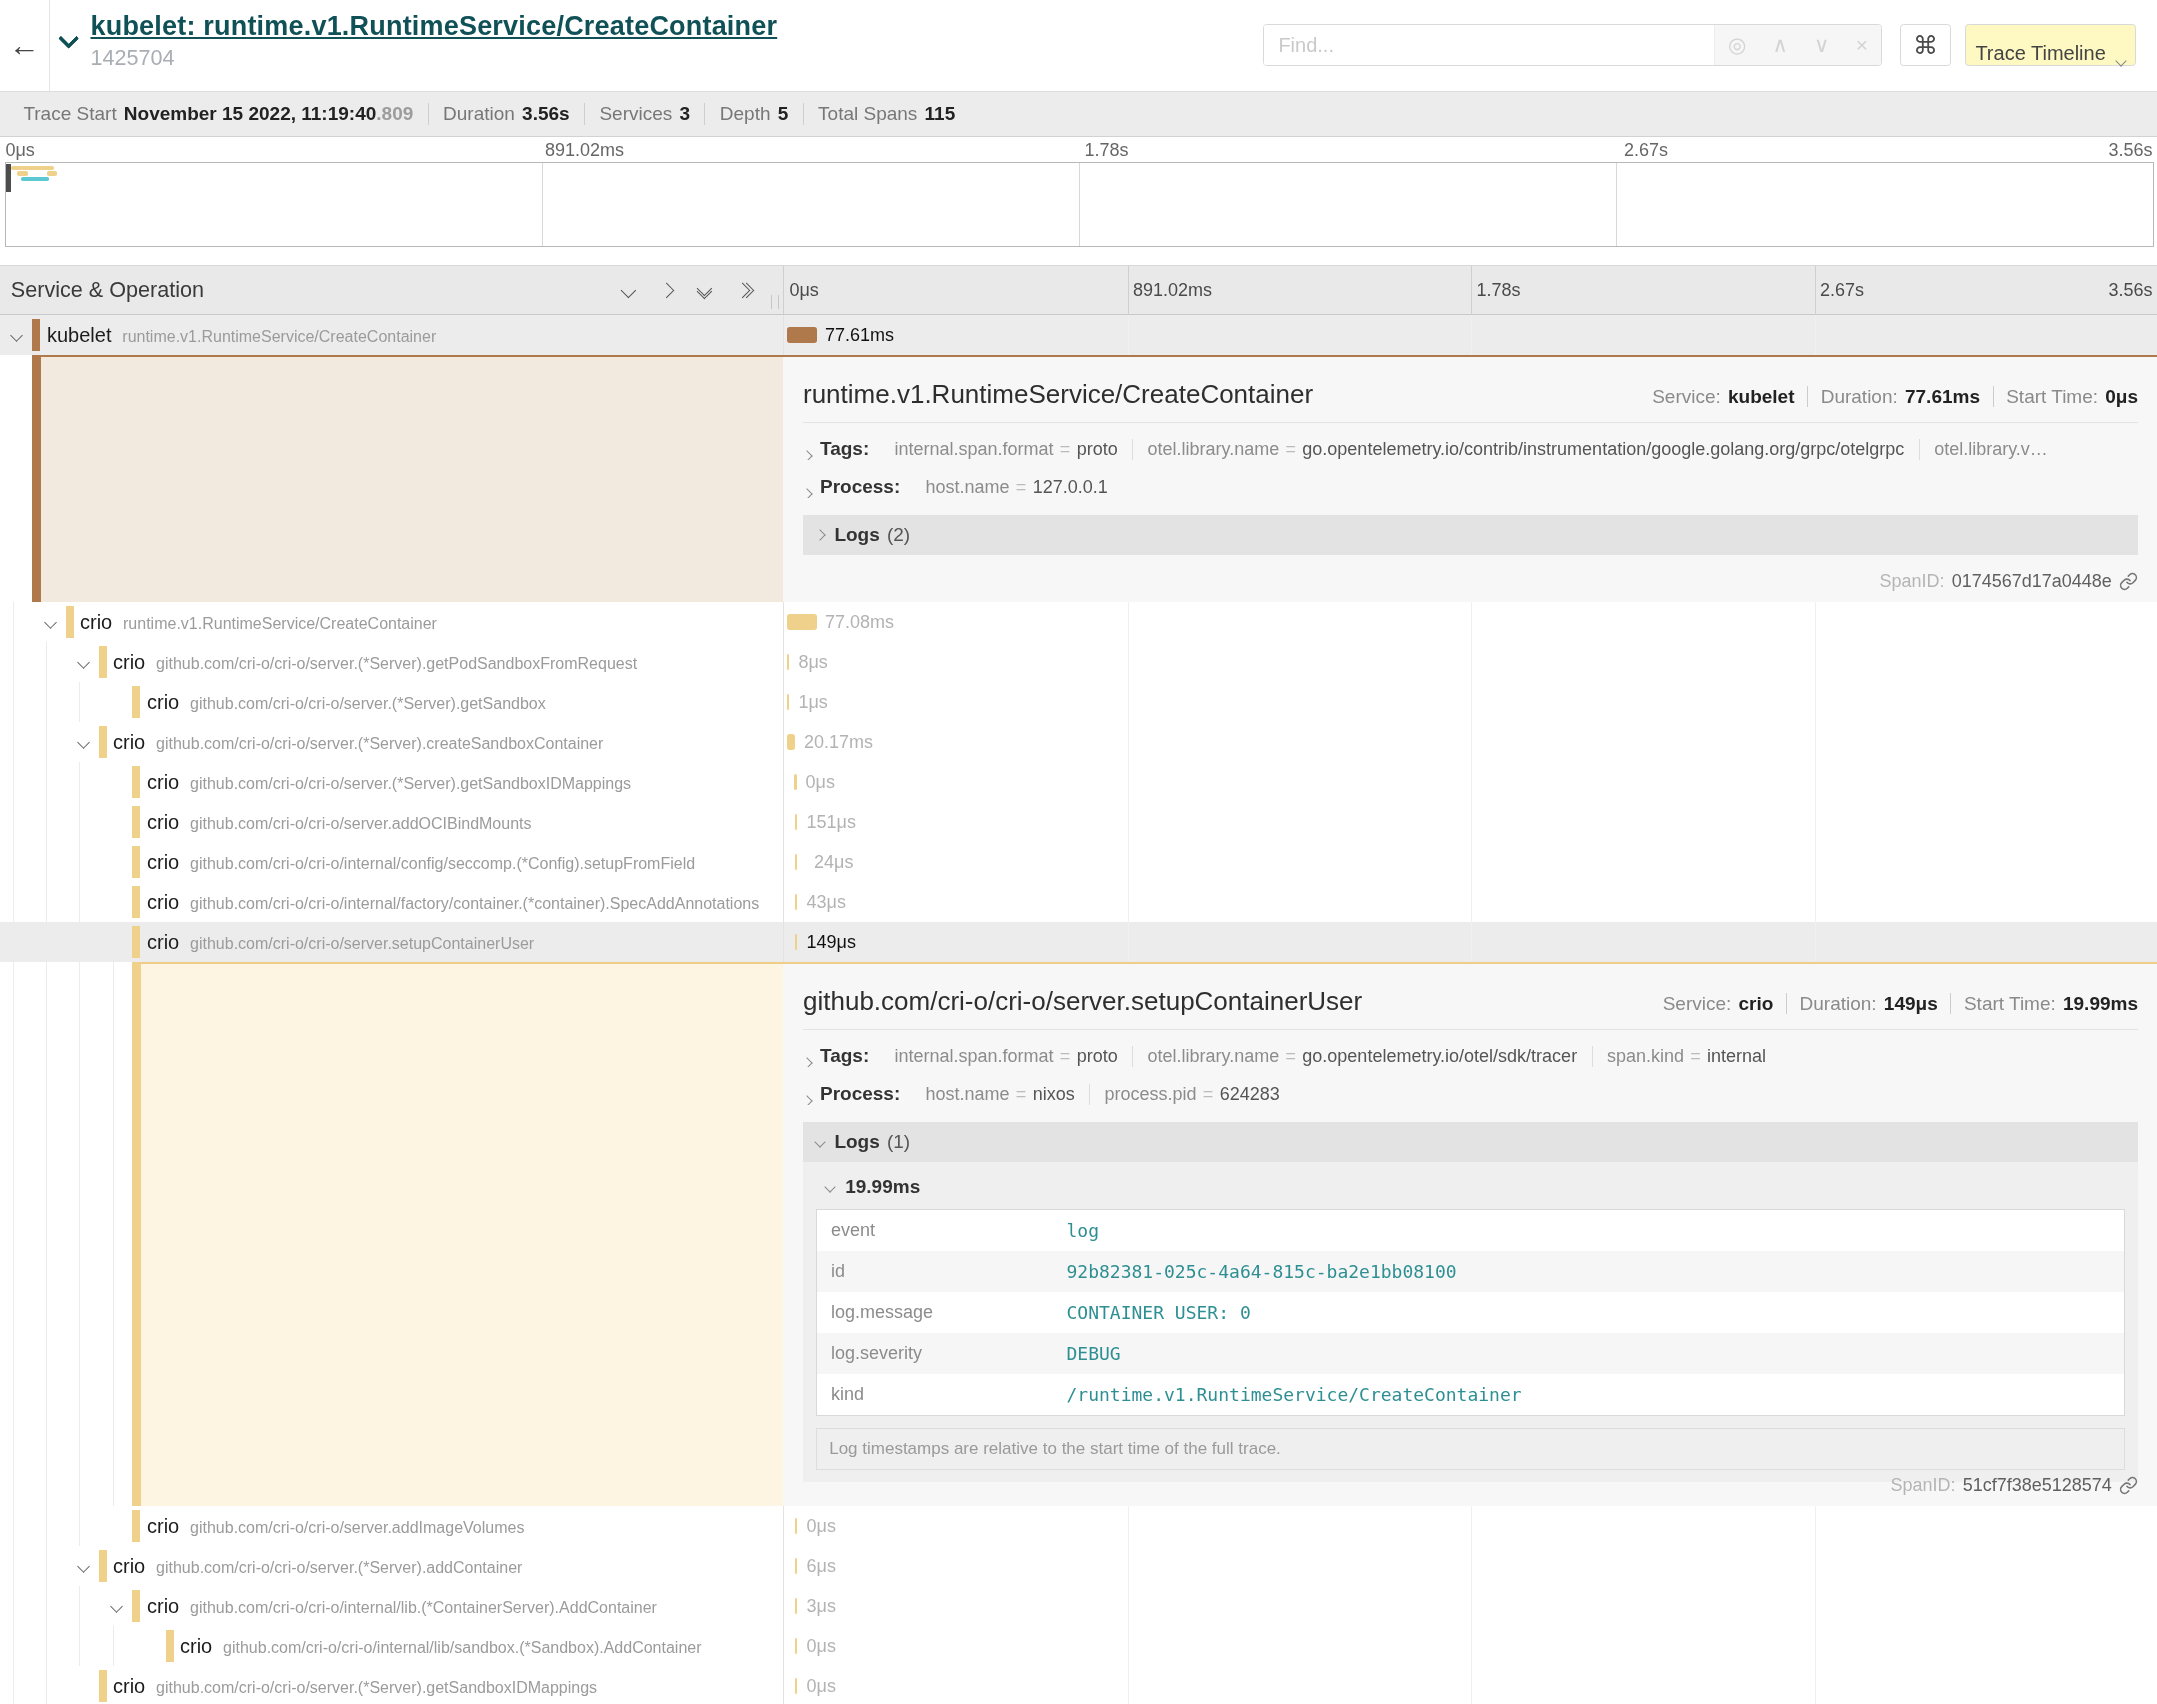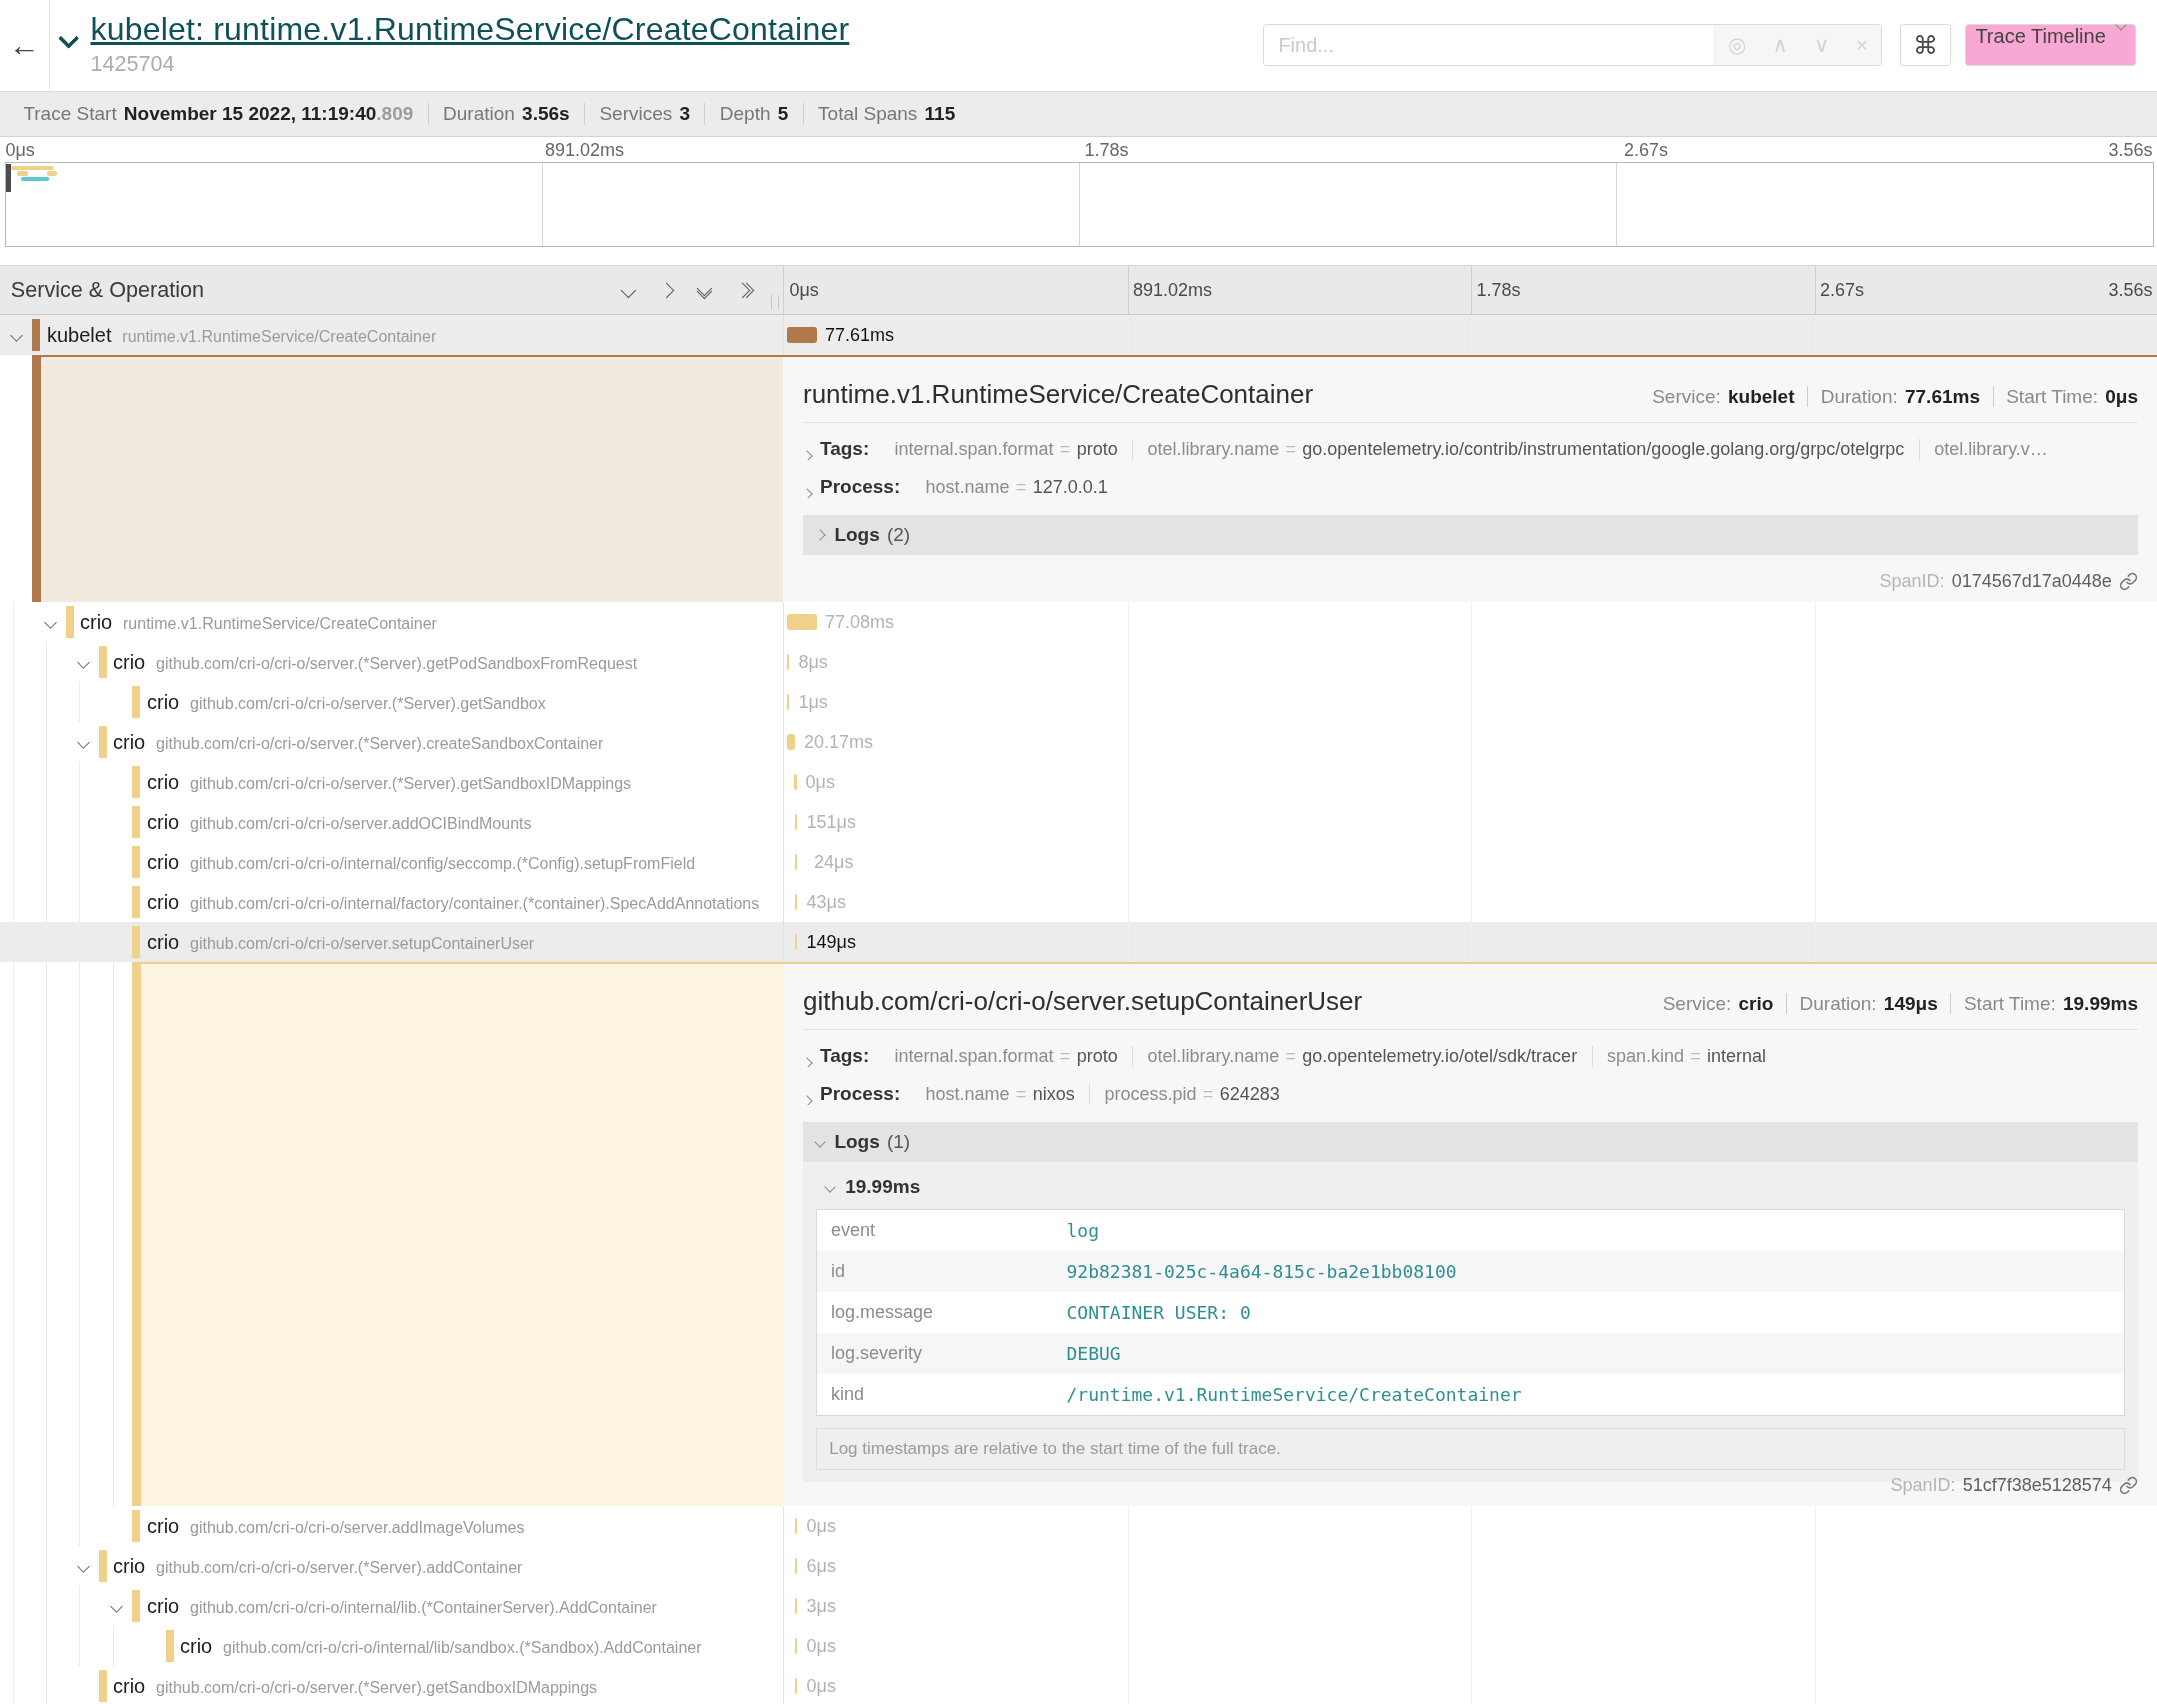--- a/index.html
+++ b/index.html
@@ -6,30 +6,30 @@
   body { font-family:"Liberation Sans", sans-serif; background:#fff; }
   .page { width:2158px; height:1705px; overflow:hidden; position:relative; background:#fff; }
 
   
   .app-header { height:92px; display:flex; align-items:stretch; border-bottom:0.9px solid #dcdcdc; position:relative; background:#fff; }
   .back-col { width:50px; border-right:0.9px solid #e4e4e4; display:flex; align-items:center; justify-content:center; }
   .back-arrow { font-size:31px; color:#464646; cursor:pointer; }
   .title-wrap { display:flex; align-items:flex-start; padding-top:10.8px; }
   .big-chev { margin:20px 0 0 10.8px; width:15.3px; height:15.3px; border-right:4.5px solid var(--link-teal); border-bottom:4.5px solid var(--link-teal); transform:rotate(45deg); border-radius:1.8px; }
   .title-block { margin-left:14.4px; }
-  .trace-title { font-size:32px; color:var(--link-teal); text-decoration:underline; font-weight:400; letter-spacing:0.2px; }
+  .trace-title { font-size:27px; color:var(--link-teal); text-decoration:underline; font-weight:700; letter-spacing:0.2px; }
   .trace-id { font-size:21.6px; color:#a9aeb4; margin-top:3.6px; }
   .header-right { position:absolute; right:22.5px; top:24px; height:42px; display:flex; align-items:stretch; }
   .find-box { width:619px; display:flex; border:0.9px solid #d9d9d9; border-radius:3.6px; overflow:hidden; background:#fff; }
   .find-input { flex:1; border:0; outline:none; padding:0 14.4px; font-size:20px; color:#555; font-family:"Liberation Sans",sans-serif; }
   .find-input::placeholder { color:#c9c9c9; }
   .find-icons { width:167px; background:#f6f6f6; border-left:0.9px solid #ededed; display:flex; align-items:center; justify-content:space-around; color:#d3d3d3; font-size:21px; }
   .find-icons span { cursor:pointer; }
   .kbd-btn { width:51px; margin-left:18px; border:0.9px solid #d9d9d9; border-radius:3.6px; display:flex; align-items:center; justify-content:center; font-size:25px; color:#4a4a4a; background:#fff; cursor:pointer; }
-  .view-btn { width:171px; margin-left:13.5px; border:0.9px solid #d9d9d9; border-radius:3.6px; display:flex; align-items:flex-start; justify-content:center; gap:10.8px; font-size:20px; color:#444; background:#f9a8d4; cursor:pointer; }
+  .view-btn { width:171px; margin-left:13.5px; border:0.9px solid #d9d9d9; border-radius:3.6px; display:flex; align-items:flex-end; justify-content:center; gap:10.8px; font-size:20px; color:#444; background:#fef9c3; cursor:pointer; }
   .small-chev { width:8px; height:8px; border-right:1.8px solid #888; border-bottom:1.8px solid #888; transform:rotate(45deg); margin-top:-3.6px; }
 
   
   .summary-bar { height:45px; background:#ececec; border-bottom:0.9px solid #d2d2d2; display:flex; align-items:center; padding-left:9px; font-size:19px; color:#777; }
   .sum-item { padding:0 14.4px; white-space:nowrap; }
   .sum-item + .sum-item { border-left:0.9px solid #cfcfcf; }
   .sum-item b { color:#222; font-weight:bold; margin-left:7.2px; }
   .sum-item b.ms { color:#9c9c9c; margin-left:0; }
 
   

